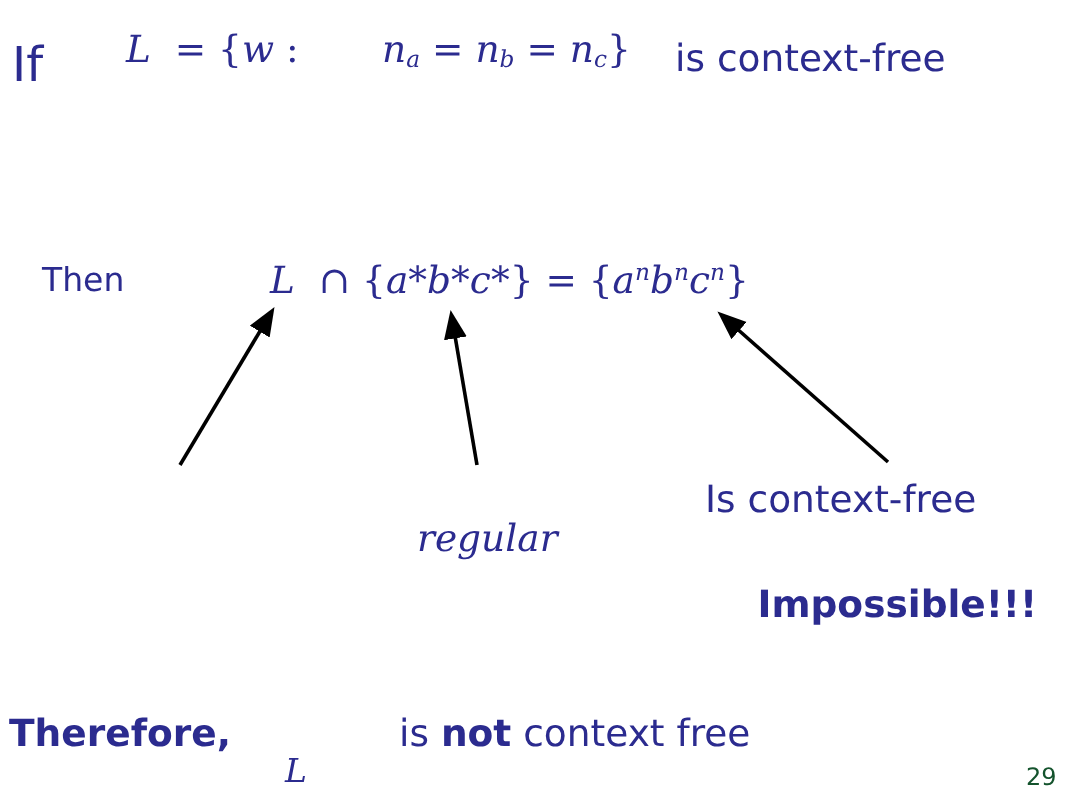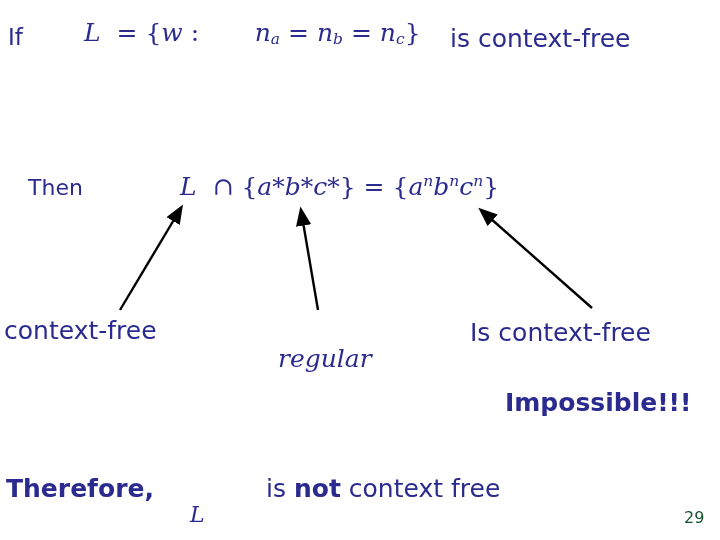--- a/index.html
+++ b/index.html
@@ -30,21 +30,21 @@
   .serif-italic {
     font-family: "DejaVu Serif", serif;
     font-style: italic;
     margin-top: 24px;
   }
 
   
   #if-label {
     left: 8px;
     top: 24px;
-    font-size: 23px;
+    font-size: 32px;
   }
   #lang-def {
     left: 84px;
     top: 18px;
     font-size: 25px;
   }
   #ctx-free-1 {
     left: 450px;
     top: 24px;
     font-size: 25px;
@@ -166,21 +166,20 @@
     <defs>
       <marker id="arrowhead" markerWidth="9" markerHeight="9" refX="1.5" refY="3.2" orient="auto">
         <polygon points="0,0 8,3.2 0,6.4" fill="#000000"></polygon>
       </marker>
     </defs>
     <line x1="120" y1="310" x2="175" y2="218" stroke="#000000" stroke-width="2.4" marker-end="url(#arrowhead)"></line>
     <line x1="318" y1="310" x2="303" y2="222" stroke="#000000" stroke-width="2.4" marker-end="url(#arrowhead)"></line>
     <line x1="592" y1="308" x2="490" y2="218" stroke="#000000" stroke-width="2.4" marker-end="url(#arrowhead)"></line>
   </svg>
 
-  <div class="txt sans" id="label-ctxfree">context-free</div>
   <div class="txt serif-italic" id="label-regular">regular</div>
   <div class="txt sans" id="label-is-ctxfree">Is context-free</div>
   <div class="txt sans" id="impossible">Impossible!!!</div>
 
   <div class="txt sans" id="therefore">Therefore,</div>
   <div class="txt serif-italic" id="concl-L">L</div>
   <div class="txt sans" id="concl-rest">
     <span>is </span><b>not</b><span> context free</span>
   </div>
 

